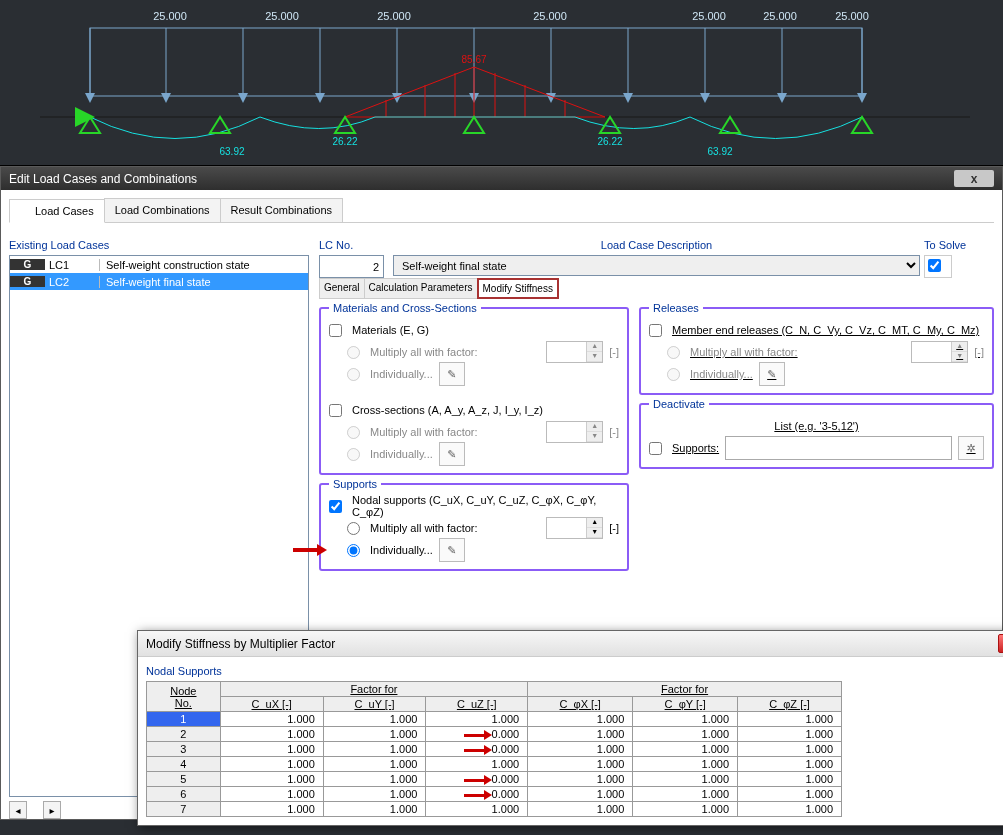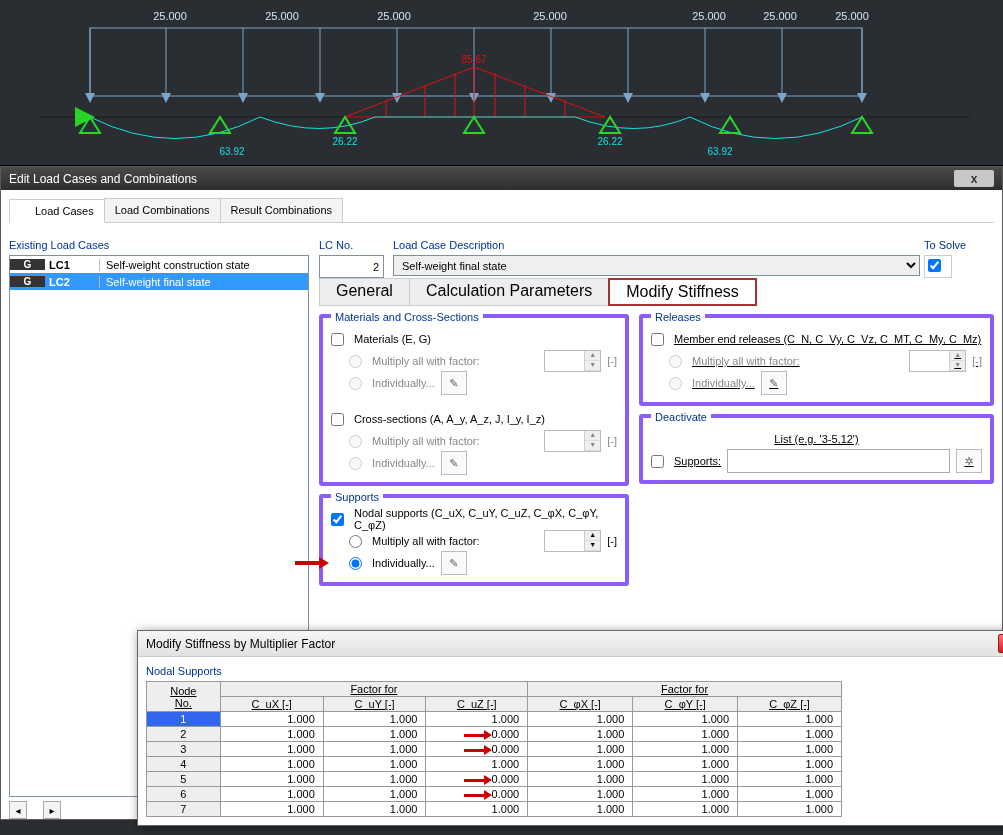--- a/index.html
+++ b/index.html
@@ -102,21 +102,20 @@
     background: #333;
     color: #fff;
     text-align: center;
     font-weight: bold;
     font-size: 10px;
   }
   .lc-cell2 {
     width: 50px;
     padding-left: 4px;
     border-right: 1px solid #bbb;
-    font-weight: bold;
   }
   .lc-cell3 {
     flex: 1;
     padding-left: 6px;
   }
   .toprow {
     display: flex;
     gap: 4px;
   }
   .toprow .grp {
@@ -128,35 +127,35 @@
     border: 1px solid #7a90a8;
     font-family: inherit;
     font-size: 11px;
     padding: 0 4px;
   }
   .subtabs {
     display: flex;
     margin-bottom: 8px;
   }
   .subtab {
-    padding: 3px 16px;
+    padding: 3px 4px;
     border: 1px solid #ccc;
     background: #eee;
     cursor: pointer;
     margin-right: -1px;
-    font-size: 16px;
+    font-size: 10px;
   }
   .subtab.active {
     background: #fff;
     border: 2px solid #a83232;
     position: relative;
     z-index: 2;
   }
   .group-box {
-    border: 4px solid #8b5cf6;
+    border: 2px solid #8b5cf6;
     border-radius: 3px;
     padding: 8px;
     margin-bottom: 8px;
     position: relative;
   }
   .group-box > .title {
     color: #003399;
     position: relative;
     top: -15px;
     background: #fff;
@@ -413,21 +412,21 @@
         <span>▸</span>
       </div>
     </div>
 
     <div class="rightcol">
       <div class="toprow">
         <div class="grp" style="width:70px;">
           <span class="section-label">LC No.</span>
           <input type="text" style="text-align: right; width: 55px;" value="2">
         </div>
-        <div class="grp" style="flex:1;">
+        <div class="grp" style="flex:1;align-items:center;">
           <span class="section-label">Load Case Description</span>
           <select style="width:100%;">
             <option>Self-weight final state</option>
           </select>
         </div>
         <div class="grp" style="width:70px;">
           <span class="section-label">To Solve</span>
           <div style="border:1px solid #ccc;padding:3px;width:20px;"><input type="checkbox" checked="" style=""></div>
         </div>
       </div>

